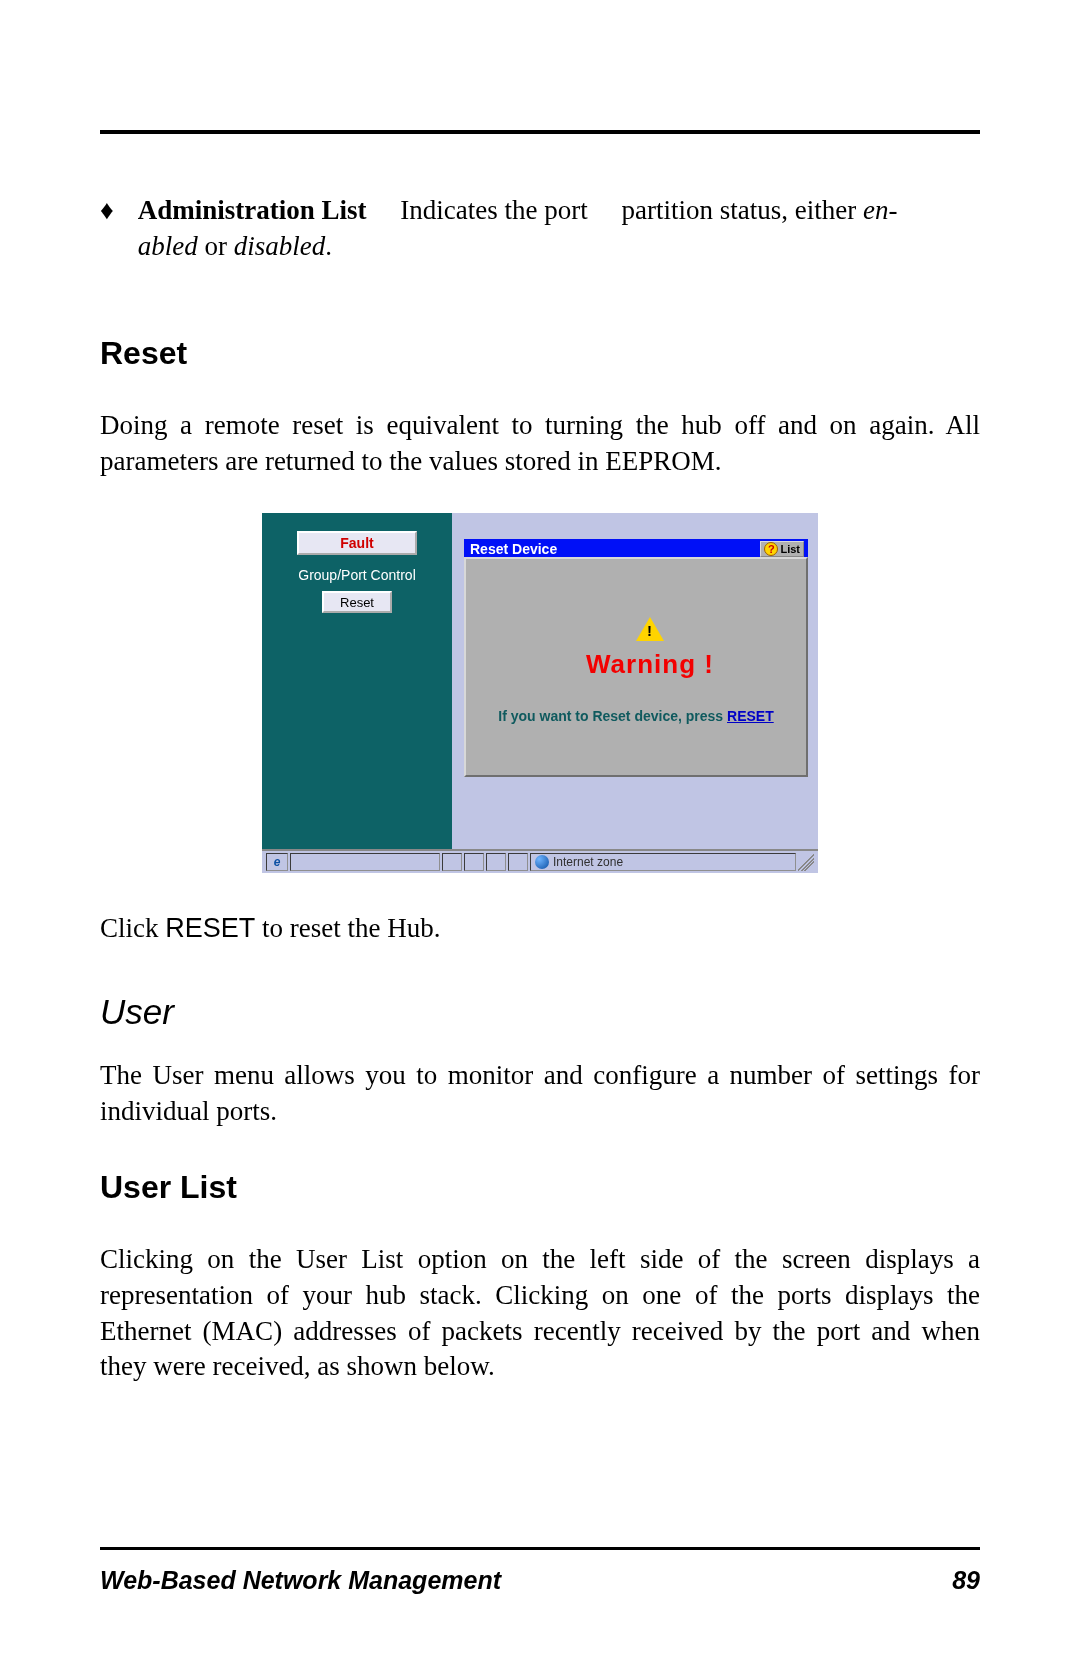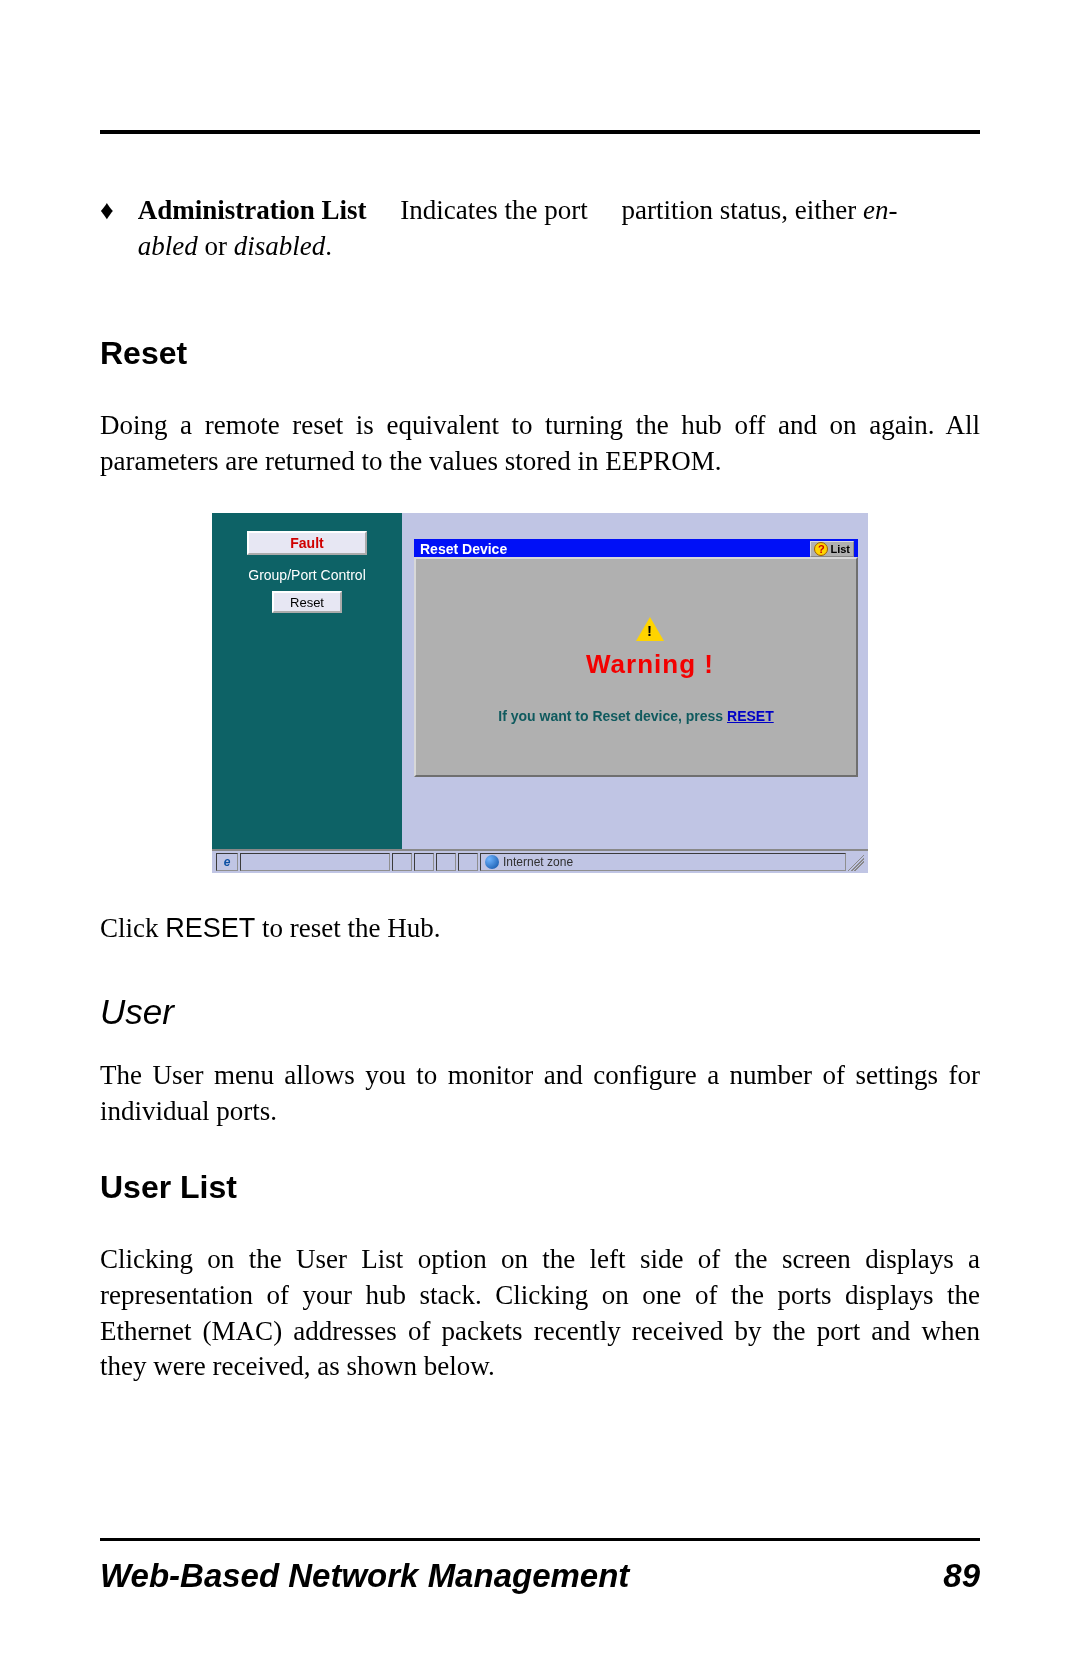--- a/index.html
+++ b/index.html
@@ -39,21 +39,21 @@
     text-align: justify;
     margin-bottom: 34px;
   }
   
   .shot-wrap {
     display: flex;
     justify-content: center;
     margin-bottom: 40px;
   }
   .shot {
-    width: 656px;
+    width: 556px;
     height: 360px;
     background: #c0c5e4;
     font-family: "MS Sans Serif", Tahoma, Arial, sans-serif;
     font-size: 14px;
     position: relative;
     display: flex;
     flex-direction: column;
   }
   .shot-main { flex: 1; display: flex; }
   .sidebar {
@@ -213,21 +213,21 @@
   }
   .footer {
     position: absolute;
     left: 100px; right: 100px; bottom: 70px;
   }
   .bottom-rule { border-top: 3px solid #000; margin-bottom: 16px; }
   .footrow {
     display: flex; justify-content: space-between;
     font-family: Arial, Helvetica, sans-serif;
     font-style: italic; font-weight: bold;
-    font-size: 33px;
+    font-size: 25px;
   }
 </style>
 </head>
 <body>
 
 <div class="top-rule"></div>
 
 <div class="bullet-block">
   <div class="bullet-mark">♦</div>
   <div class="bullet-body">

